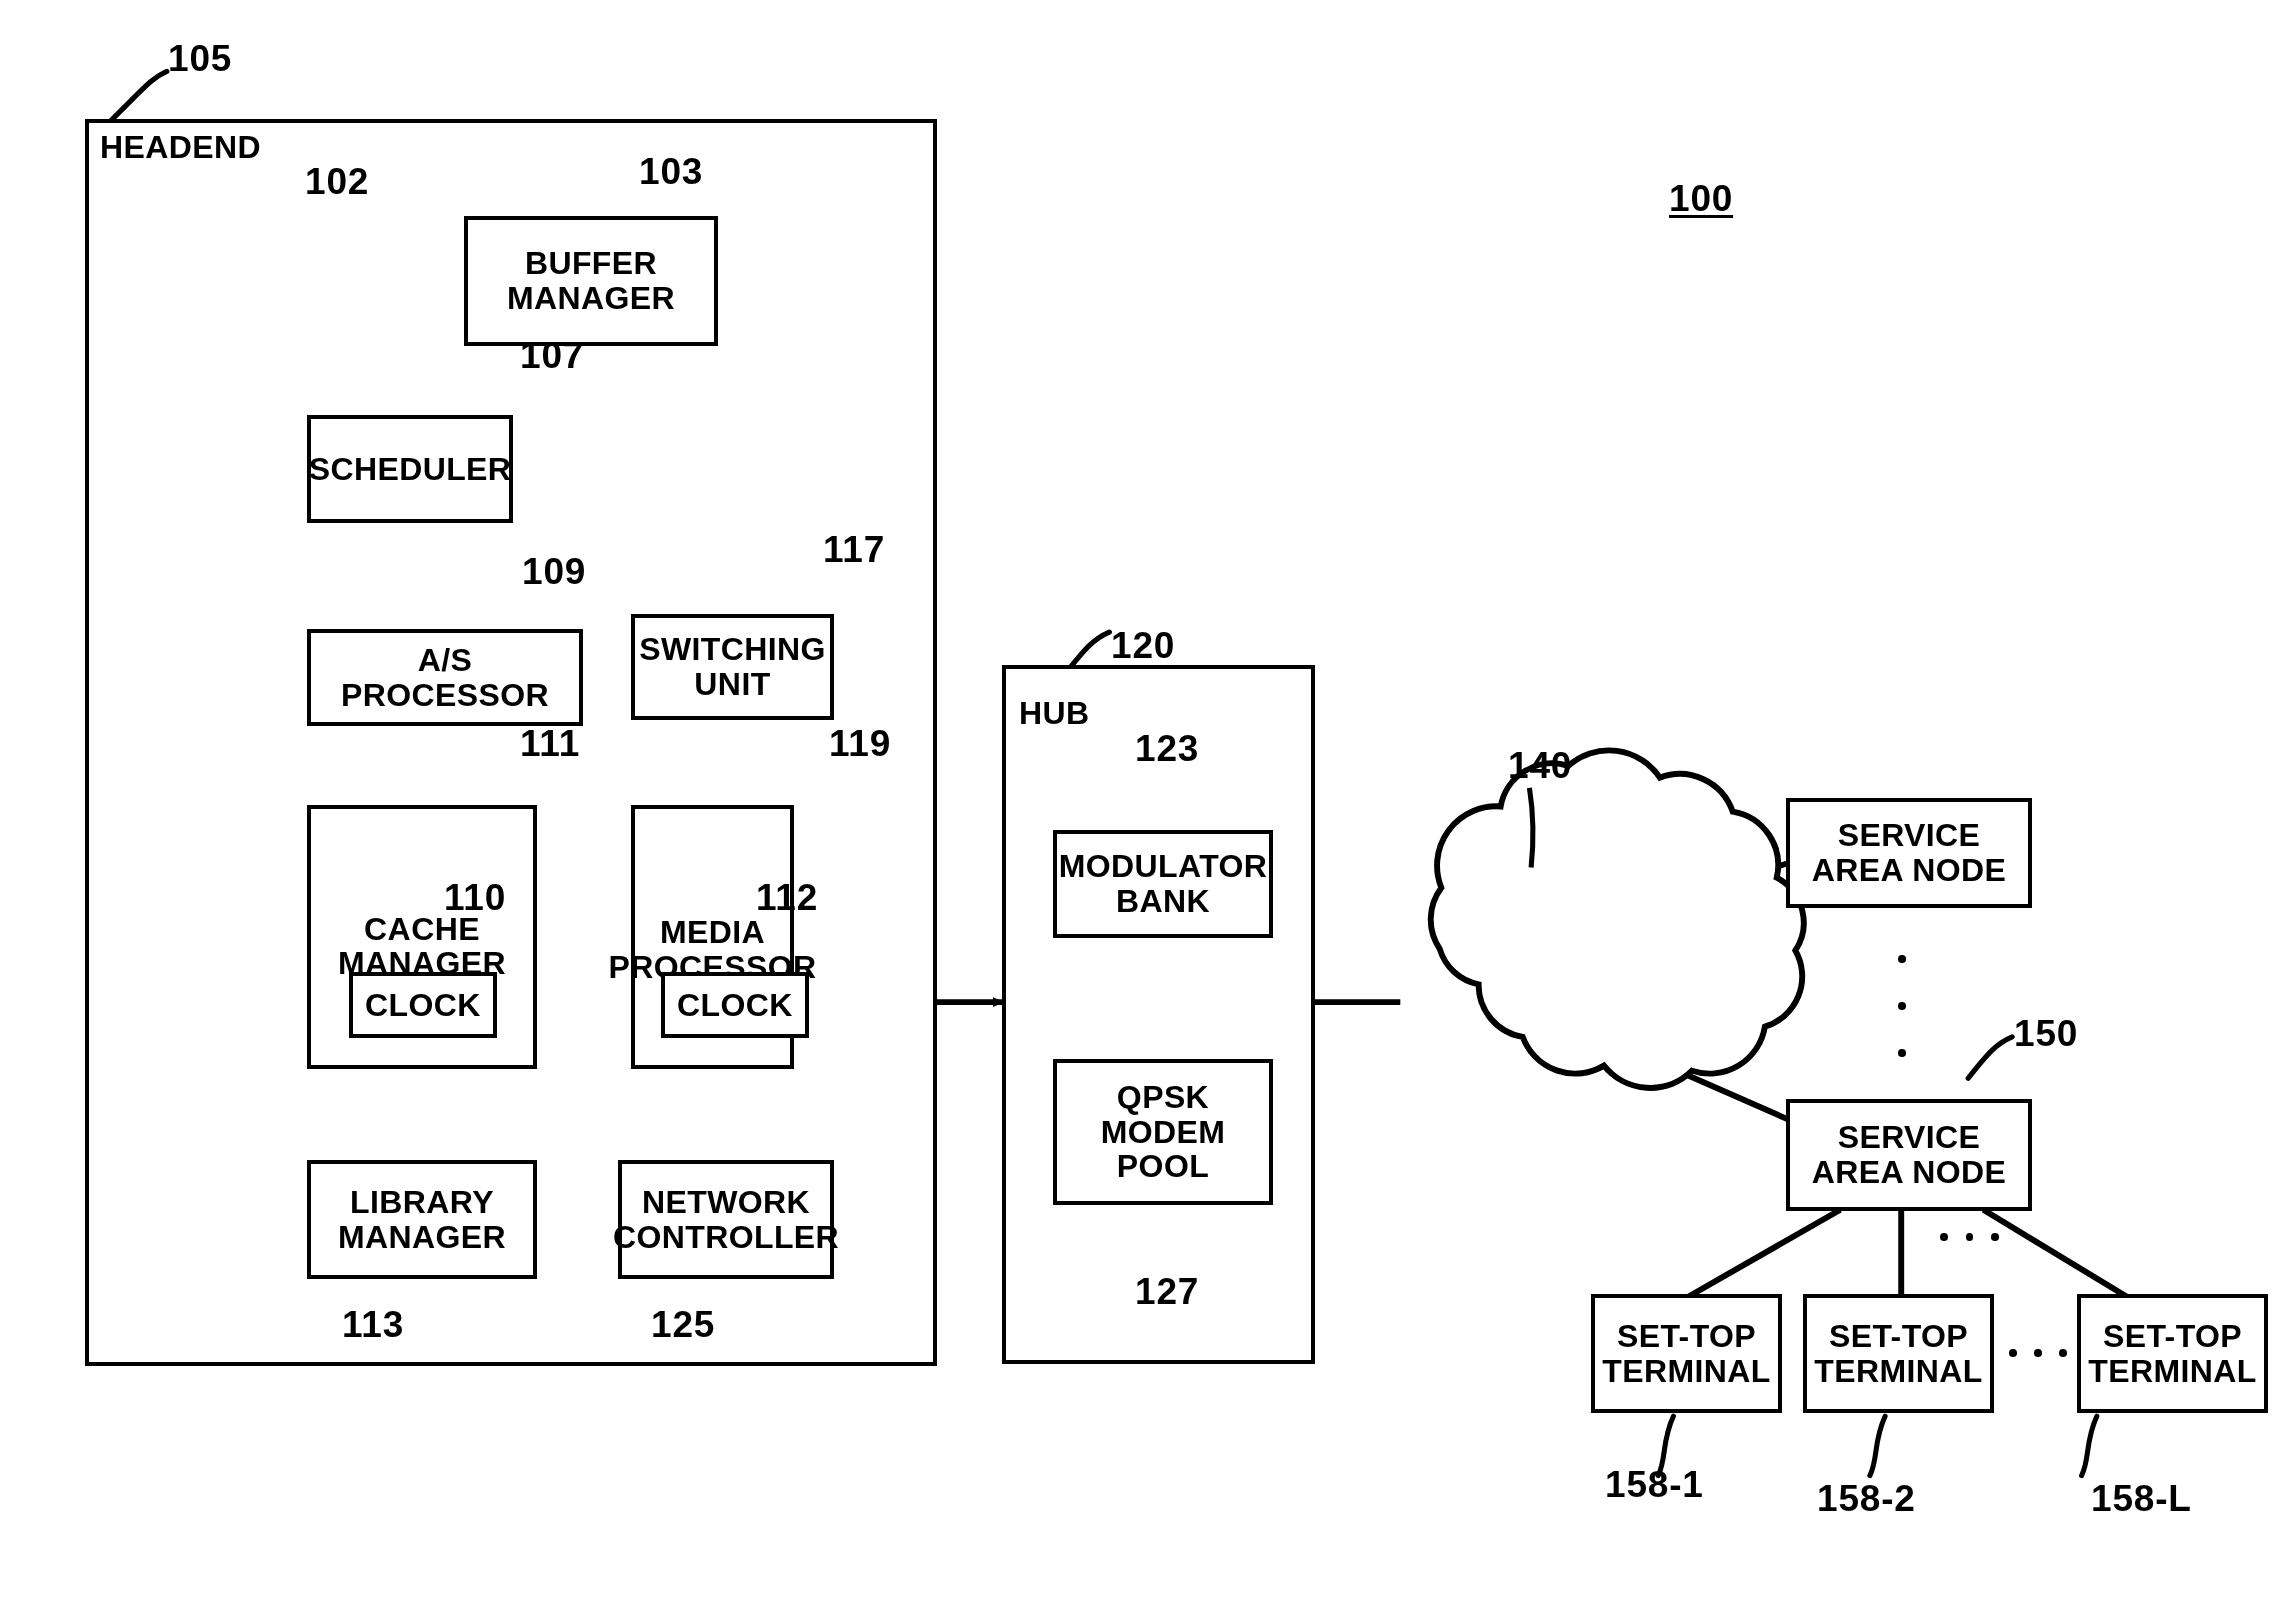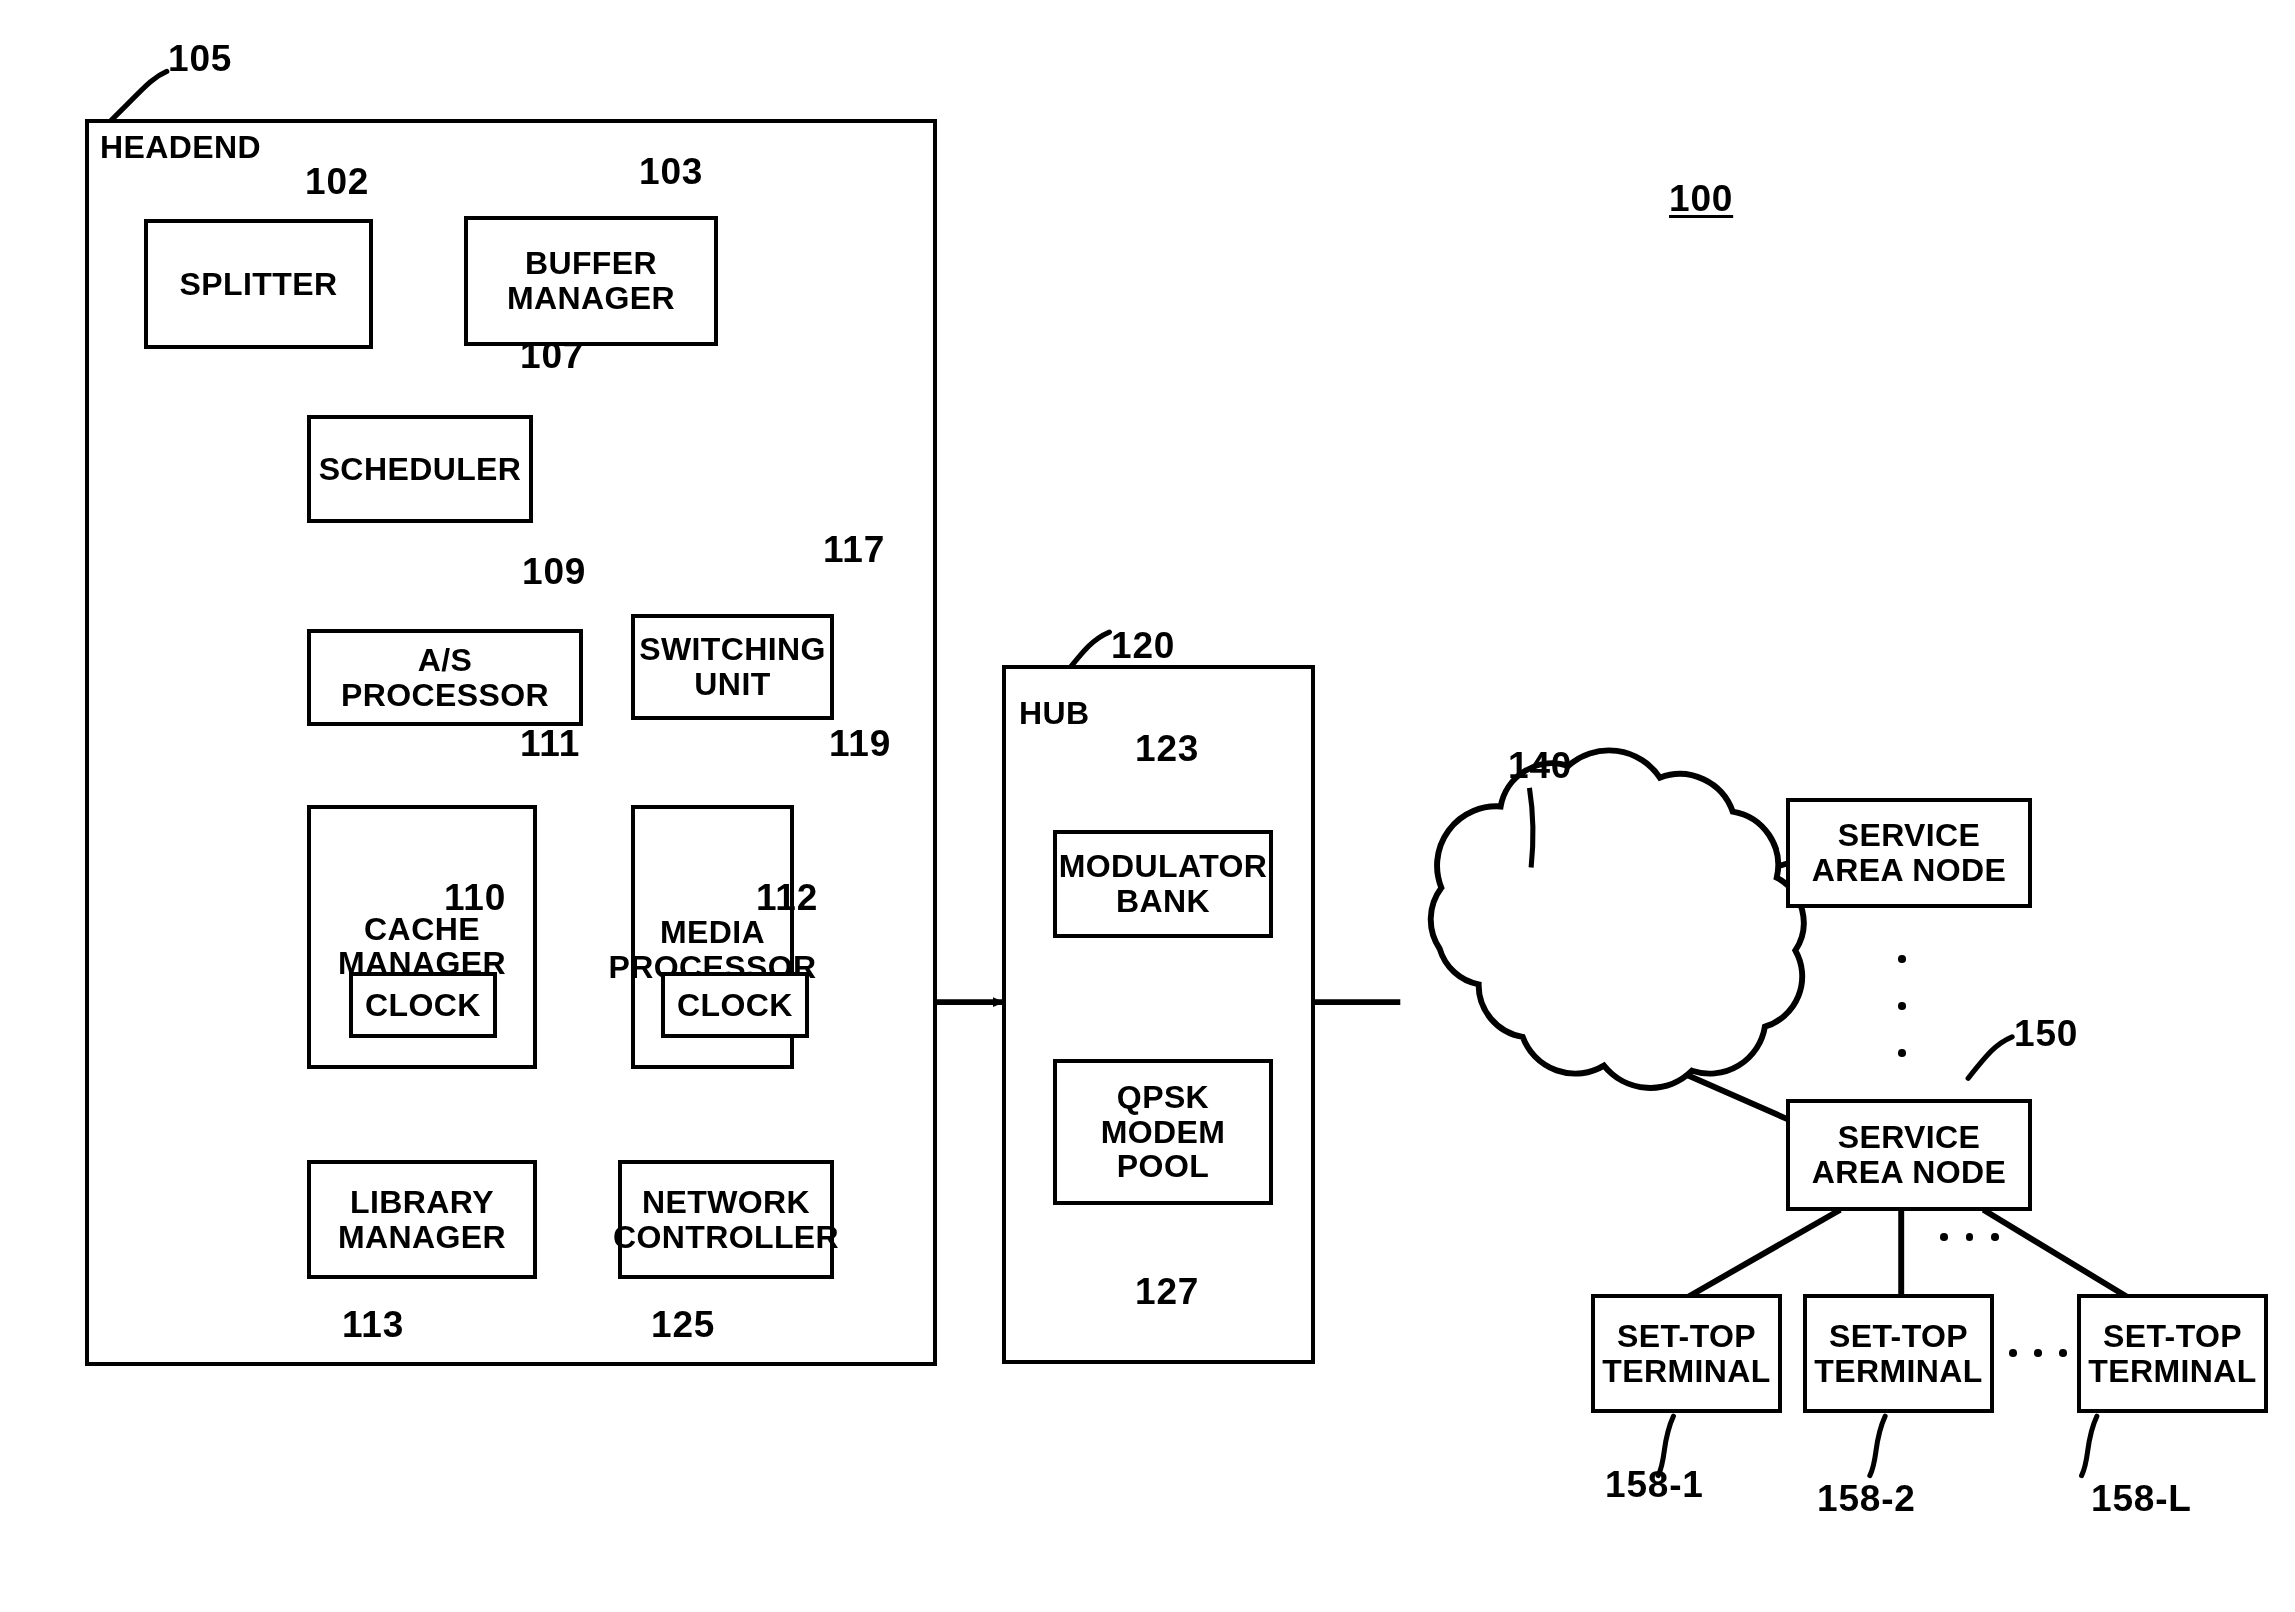--- a/index.html
+++ b/index.html
@@ -219,32 +219,29 @@
       <path d="M1976,1672 C1962,1702 1968,1722 1958,1742"></path>
       <path d="M2226,1672 C2212,1702 2218,1722 2208,1742"></path>
       <path d="M2476,1672 C2462,1702 2468,1722 2458,1742"></path>
     </g>
   </svg>
 
   <div class="container" style="left:85px; top:119px; width:852px; height:1247px;"></div>
   <div class="container-label fs40" style="left:100px; top:129px;">HEADEND</div>
   <div class="ref fs44" style="left:168px; top:38px;">105</div>
 
-  <div class="box fs40" style="left:144px; top:219px; width:229px; height:130px;">
-    <span class="ln">SPLITTER</span>
-  </div>
   <div class="ref fs44" style="left:305px; top:161px;">102</div>
 
   <div class="box fs40" style="left:464px; top:216px; width:254px; height:130px;">
     <span class="ln">BUFFER</span>
     <span class="ln">MANAGER</span>
   </div>
   <div class="ref fs44" style="left:639px; top:151px;">103</div>
 
-  <div class="box fs40" style="left:307px; top:415px; width:226px; height:108px;">
+  <div class="box fs40" style="left:307px; top:415px; width:206px; height:108px;">
     <span class="ln">SCHEDULER</span>
   </div>
   <div class="ref fs44" style="left:520px; top:335px;">107</div>
 
   <div class="box fs40" style="left:307px; top:629px; width:276px; height:97px;">
     <span class="ln">A/S</span>
     <span class="ln">PROCESSOR</span>
   </div>
   <div class="ref fs44" style="left:522px; top:551px;">109</div>
 

